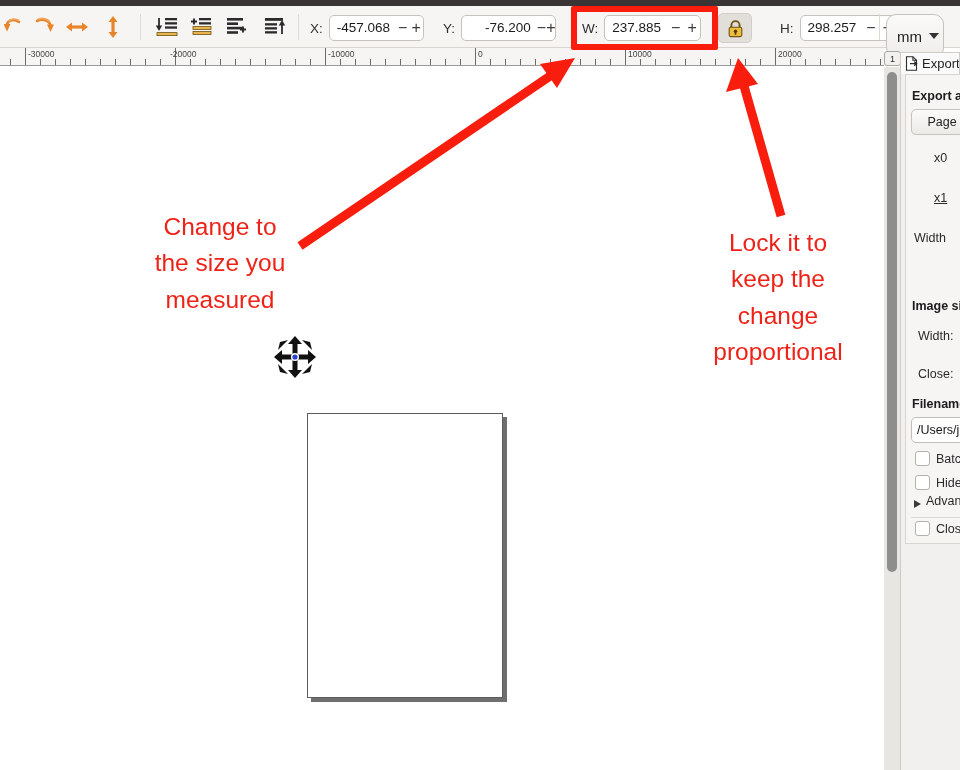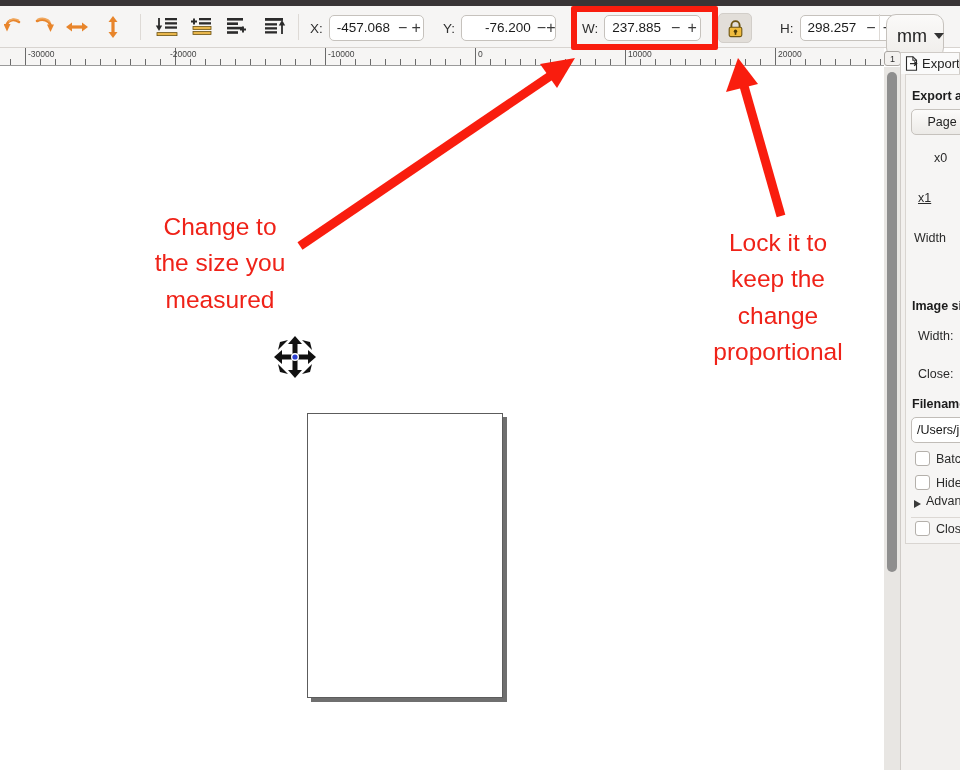--- a/index.html
+++ b/index.html
@@ -40,21 +40,21 @@
   }
   .lockbtn{
     position:absolute;top:7px;width:34px;height:30px;border-radius:5px;
     background:#e2ded9;border:1px solid #d2cec9;
     display:flex;align-items:center;justify-content:center;box-sizing:border-box;
   }
   .unitbtn{
     position:absolute;top:8px;height:44px;border:1px solid #c6c2bd;border-radius:10px;
     background:linear-gradient(#fbfaf9,#efedea);
     display:flex;align-items:center;gap:7px;padding:0 10px;box-sizing:border-box;
-    font-size:18px;color:#232323;
+    font-size:15px;color:#232323;
   }
   .caret{width:0;height:0;border-left:5px solid transparent;border-right:5px solid transparent;border-top:6px solid #333;}
 
   
   .ruler{
     position:absolute;left:0;top:48px;width:884px;height:18px;
     background:#f6f5f4;border-bottom:1px solid #9a9a9a;box-sizing:border-box;overflow:hidden;
   }
   .rtick{position:absolute;bottom:0;width:1px;background:#6a6a6a;}
   .rlabel{position:absolute;top:1px;font-size:8.5px;color:#444;white-space:nowrap;}
@@ -359,21 +359,21 @@
         <path d="M5 7.6 h6.3 M9.2 5.5 l2.4 2.1 -2.4 2.1" fill="none" stroke="#2b2b2b" stroke-width="1.3"></path>
       </svg>
     </span>
     <span>Export P</span>
   </div>
 
   <div class="dockbody">
     <div class="d-h" style="left:6px;top:14px;">Export ar</div>
     <div class="d-btn" style="left:5px;top:34px;width:62px;">Page</div>
     <div class="d-l" style="left:28px;top:76px;">x0</div>
-    <div class="d-l" style="left:12px;top:116px;text-decoration:underline;">x1</div>
+    <div class="d-l" style="left:28px;top:116px;text-decoration:underline;">x1</div>
     <div class="d-l" style="left:8px;top:156px;">Width</div>
 
     <div class="d-h" style="left:6px;top:224px;">Image siz</div>
     <div class="d-l" style="left:12px;top:254px;">Width:</div>
     <div class="d-l" style="left:12px;top:292px;">Close:</div>
 
     <div class="d-h" style="left:6px;top:322px;">Filename</div>
     <div class="d-input" style="left:5px;top:342px;width:62px;">/Users/jp</div>
 
     <div class="d-cb" style="left:9px;top:376px;"></div>

